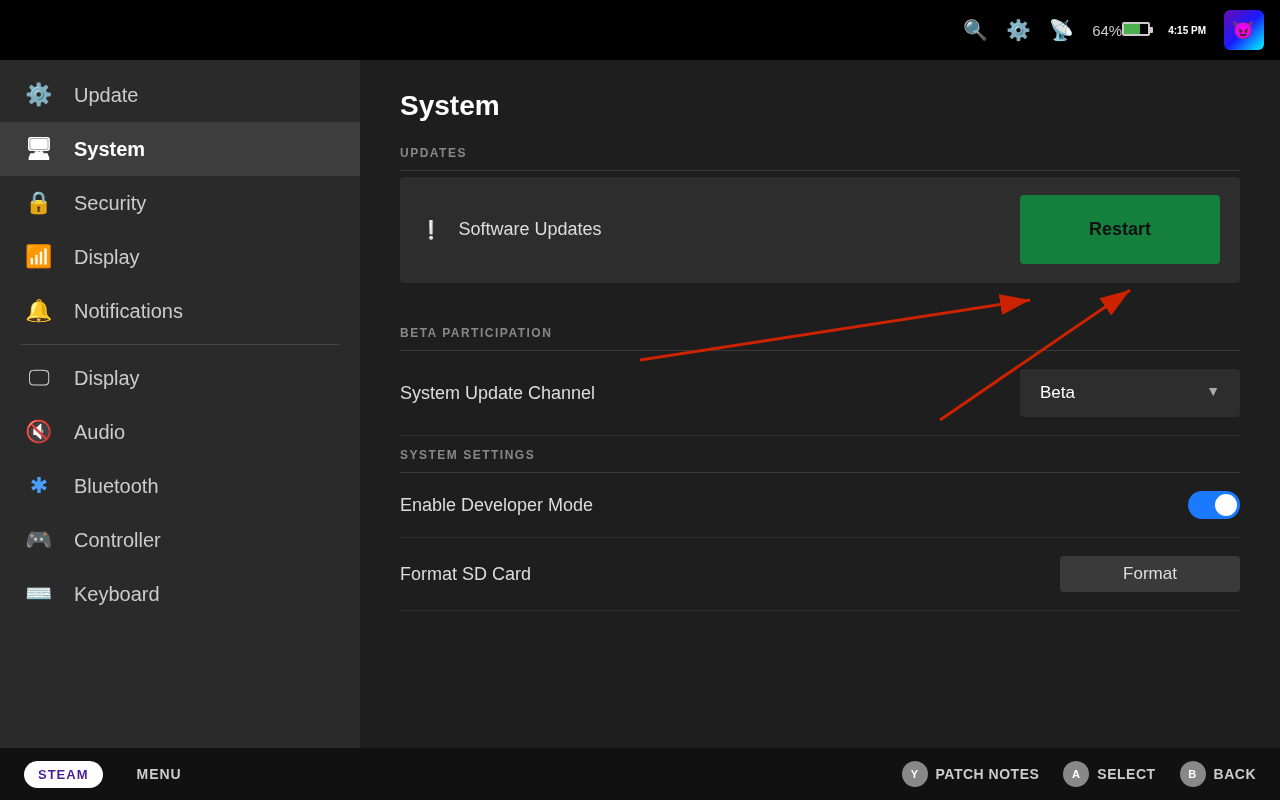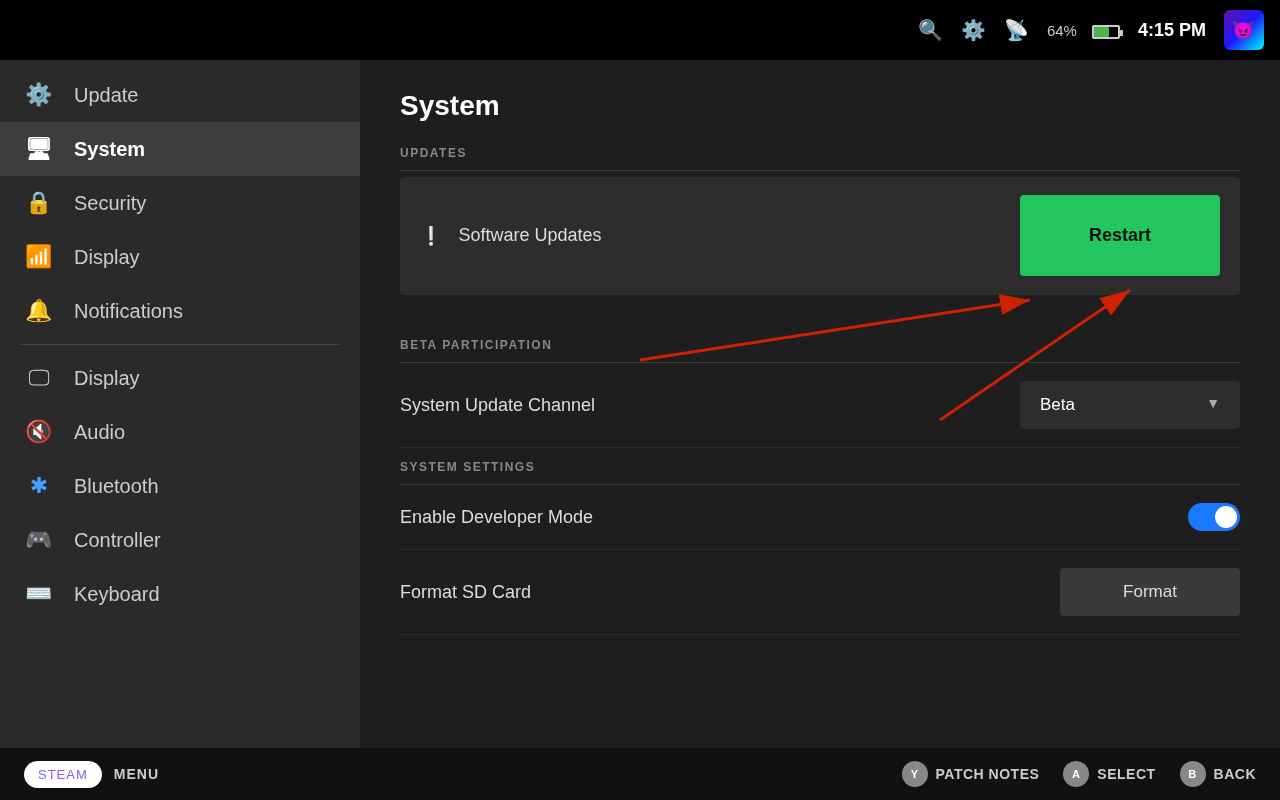--- a/index.html
+++ b/index.html
@@ -24,22 +24,22 @@
       padding: 0 16px;
       gap: 18px;
       flex-shrink: 0;
     }
     .topbar-icon {
       color: #ccc;
       font-size: 20px;
     }
     .topbar-battery {
       display: flex;
-      align-items: flex-end;
-      gap: 15px;
+      align-items: flex-start;
+      gap: 0;
       color: #ccc;
       font-size: 15px;
     }
     .battery-bar {
       width: 28px;
       height: 14px;
       border: 2px solid #ccc;
       border-radius: 2px;
       position: relative;
       display: inline-block;
@@ -55,21 +55,21 @@
       border-radius: 0 1px 1px 0;
     }
     .battery-fill {
       background: #4caf50;
       height: 100%;
       width: 64%;
       border-radius: 1px;
     }
     .topbar-time {
       color: #fff;
-      font-size: 18px;
+      font-size: 10px;
       font-weight: 600;
     }
     .topbar-avatar {
       width: 40px;
       height: 40px;
       border-radius: 6px;
       background: linear-gradient(135deg, #6a0dad, #1a1aff, #00ffff);
       display: flex;
       align-items: center;
       justify-content: center;
@@ -162,24 +162,24 @@
       flex: 1;
     }
     .setting-row-icon {
       font-size: 18px;
       color: #f5c518;
       flex-shrink: 0;
     }
 
     
     .btn-restart {
-      background: #22c55e;
+      background: #15803d;
       color: #111;
       border: none;
-      padding: 30px 60px;
+      padding: 24px 60px;
       font-size: 18px;
       font-weight: 600;
       border-radius: 4px;
       cursor: pointer;
       flex-shrink: 0;
       min-width: 200px;
       margin-left: 8px;
     }
 
     
@@ -226,52 +226,53 @@
       height: 22px;
       background: #fff;
       border-radius: 50%;
     }
 
     
     .btn-format {
       background: #3a3a3a;
       color: #ddd;
       border: none;
-      padding: 14px 50px;
+      padding: 8px 50px;
       font-size: 17px;
       border-radius: 4px;
       cursor: pointer;
       min-width: 180px;
     }
 
     
     .bottombar {
       background: #111;
       height: 52px;
       display: flex;
       align-items: center;
       padding: 0 24px;
       flex-shrink: 0;
     }
     .steam-btn {
       background: #fff;
-      color: #8b5cf6;
+      color: #4c1d95;
       font-size: 13px;
-      font-weight: 400;
+      font-weight: 700;
       padding: 6px 14px;
       border-radius: 20px;
       letter-spacing: 1px;
       margin-right: 12px;
     }
     .menu-label {
       color: #ccc;
       font-size: 14px;
       font-weight: 600;
       letter-spacing: 1px;
       flex: 1;
+      margin-left: 22px;
     }
     .bottom-actions {
       display: flex;
       align-items: center;
       gap: 24px;
     }
     .bottom-action {
       display: flex;
       align-items: center;
       gap: 8px;

